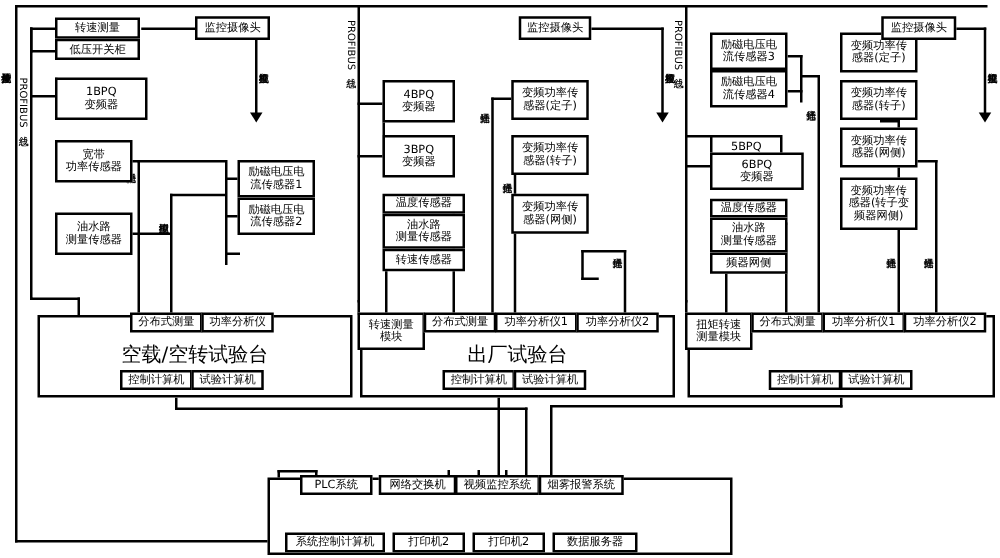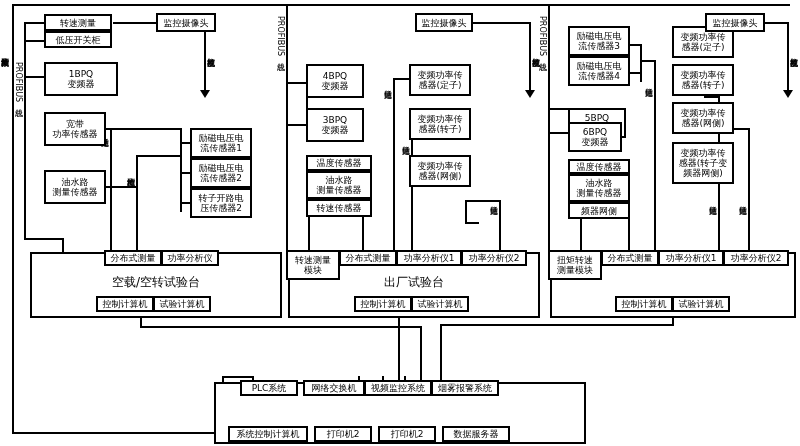--- a/index.html
+++ b/index.html
@@ -2,21 +2,21 @@
 <html><head>
 <meta charset="utf-8">
 <style>
   html,body{margin:0;padding:0;background:#fff;}
   body{font-family:"DejaVu Sans","Liberation Sans",sans-serif;}
   #root{position:relative;width:800px;height:446px;background:#fff;overflow:hidden;}
   .box{position:absolute;border:2px solid #000;background:#fff;box-sizing:border-box;
        display:flex;align-items:center;justify-content:center;text-align:center;
        font-size:9px;line-height:10px;color:#000;}
   .bench{position:absolute;border:2px solid #000;background:#fff;box-sizing:border-box;}
-  .bench-title{position:absolute;left:0;right:0;text-align:center;font-size:12px;color:#000;}
+  .bench-title{position:absolute;left:0;right:0;text-align:center;font-size:16px;color:#000;}
   .ln{position:absolute;background:#000;}
   .vlabel{position:absolute;font-size:8px;color:#000;white-space:nowrap;
           writing-mode:vertical-rl;text-orientation:upright;letter-spacing:0px;line-height:8px;}
   .vlabel.lat{writing-mode:vertical-rl;text-orientation:mixed;}
   .arrow{position:absolute;width:0;height:0;border-left:5px solid transparent;
          border-right:5px solid transparent;border-top:8px solid #000;}
 </style>
 </head>
 <body>
 
@@ -147,22 +147,20 @@
   <div class="box" style="left:44px;top:62px;width:74px;height:34px;white-space:pre-line;">1BPQ
 变频器</div>
   <div class="box" style="left:44px;top:112px;width:62px;height:34px;white-space:pre-line;">宽带
 功率传感器</div>
   <div class="box" style="left:44px;top:170px;width:62px;height:34px;white-space:pre-line;">油水路
 测量传感器</div>
   <div class="box" style="left:190px;top:128px;width:62px;height:30px;white-space:pre-line;">励磁电压电
 流传感器1</div>
   <div class="box" style="left:190px;top:158px;width:62px;height:30px;white-space:pre-line;">励磁电压电
 流传感器2</div>
-  <div class="box" style="left:190px;top:188px;width:62px;height:30px;white-space:pre-line;">转子开路电
-压传感器2</div>
   <div class="box" style="left:156px;top:13px;width:60px;height:19px;">监控摄像头</div>
 
   <div class="box" style="left:306px;top:64px;width:58px;height:34px;white-space:pre-line;">4BPQ
 变频器</div>
   <div class="box" style="left:306px;top:108px;width:58px;height:34px;white-space:pre-line;">3BPQ
 变频器</div>
   <div class="box" style="left:306px;top:155px;width:66px;height:16px;">温度传感器</div>
   <div class="box" style="left:306px;top:171px;width:66px;height:28px;white-space:pre-line;">油水路
 测量传感器</div>
   <div class="box" style="left:306px;top:199px;width:66px;height:18px;">转速传感器</div>
@@ -173,21 +171,21 @@
   <div class="box" style="left:409px;top:155px;width:62px;height:32px;white-space:pre-line;">变频功率传
 感器(网侧)</div>
   <div class="box" style="left:415px;top:13px;width:58px;height:19px;">监控摄像头</div>
 
   <div class="box" style="left:568px;top:26px;width:62px;height:30px;white-space:pre-line;">励磁电压电
 流传感器3</div>
   <div class="box" style="left:568px;top:56px;width:62px;height:30px;white-space:pre-line;">励磁电压电
 流传感器4</div>
   <div class="box" style="left:568px;top:108px;width:58px;height:30px;white-space:pre-line;">5BPQ
 变频器</div>
-  <div class="box" style="left:568px;top:122px;width:54px;height:30px;white-space:pre-line;">6BPQ
+  <div class="box" style="left:568px;top:122px;width:75px;height:30px;white-space:pre-line;">6BPQ
 变频器</div>
   <div class="box" style="left:568px;top:159px;width:62px;height:15px;">温度传感器</div>
   <div class="box" style="left:568px;top:174px;width:62px;height:28px;white-space:pre-line;">油水路
 测量传感器</div>
   <div class="box" style="left:568px;top:202px;width:62px;height:17px;">频器网侧</div>
   <div class="box" style="left:672px;top:26px;width:62px;height:32px;white-space:pre-line;">变频功率传
 感器(定子)</div>
   <div class="box" style="left:672px;top:64px;width:62px;height:32px;white-space:pre-line;">变频功率传
 感器(转子)</div>
   <div class="box" style="left:672px;top:102px;width:62px;height:32px;white-space:pre-line;">变频功率传

